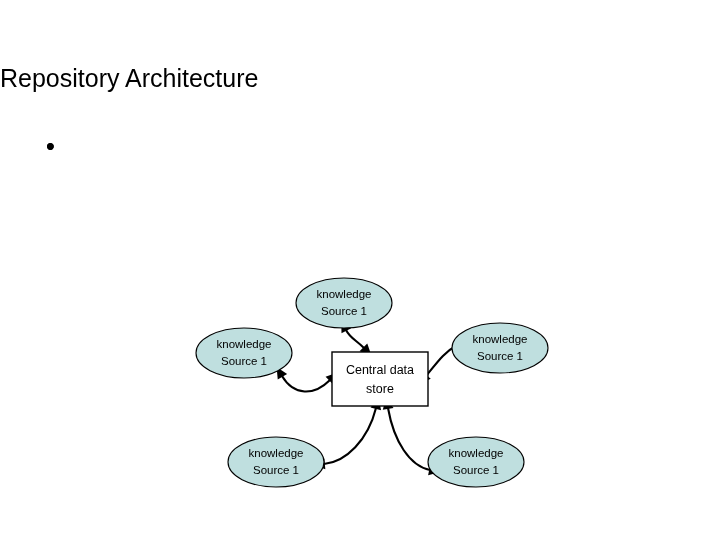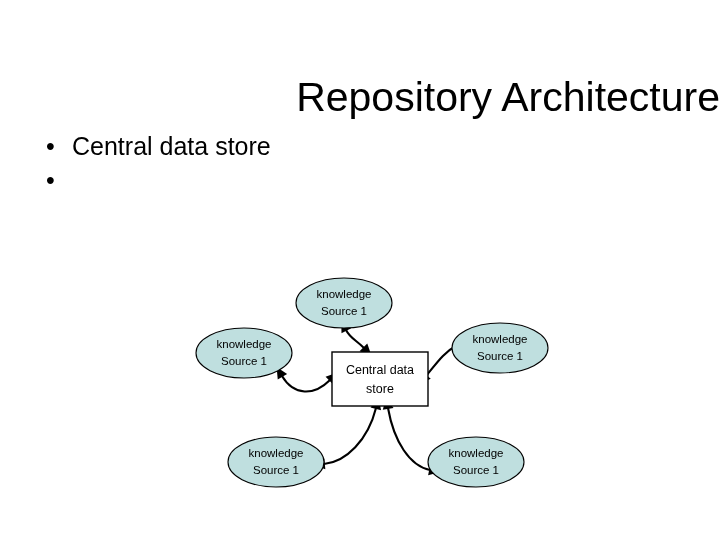--- a/index.html
+++ b/index.html
@@ -18,22 +18,22 @@
     position: relative;
     width: 720px;
     height: 540px;
     background: #ffffff;
   }
   .slide-title {
     position: absolute;
     left: 0;
     top: 48px;
     width: 720px;
-    text-align: right;
-    font-size: 41px;
+    text-align: left;
+    font-size: 25px;
     font-weight: normal;
     color: #000000;
     letter-spacing: 0px;
     line-height: 1.1;
     white-space: nowrap;
   }
   .bullet-list {
     position: absolute;
     left: 30px;
     top: 130px;
@@ -102,21 +102,20 @@
 </head>
 <body>
 
 <div class="slide">
 
   <h1 class="slide-title">Repository Architecture</h1>
 
   <ul class="bullet-list">
     <li class="bullet-item">
       <span class="dot">•</span>
-      <span>Central data store</span>
     </li>
     <li class="bullet-item">
       <span class="dot">•</span>
     </li>
   </ul>
 
   <div class="diagram-wrap">
     <svg class="diagram-svg" viewBox="0 0 410 240" xmlns="http://www.w3.org/2000/svg">
 
       <defs>

